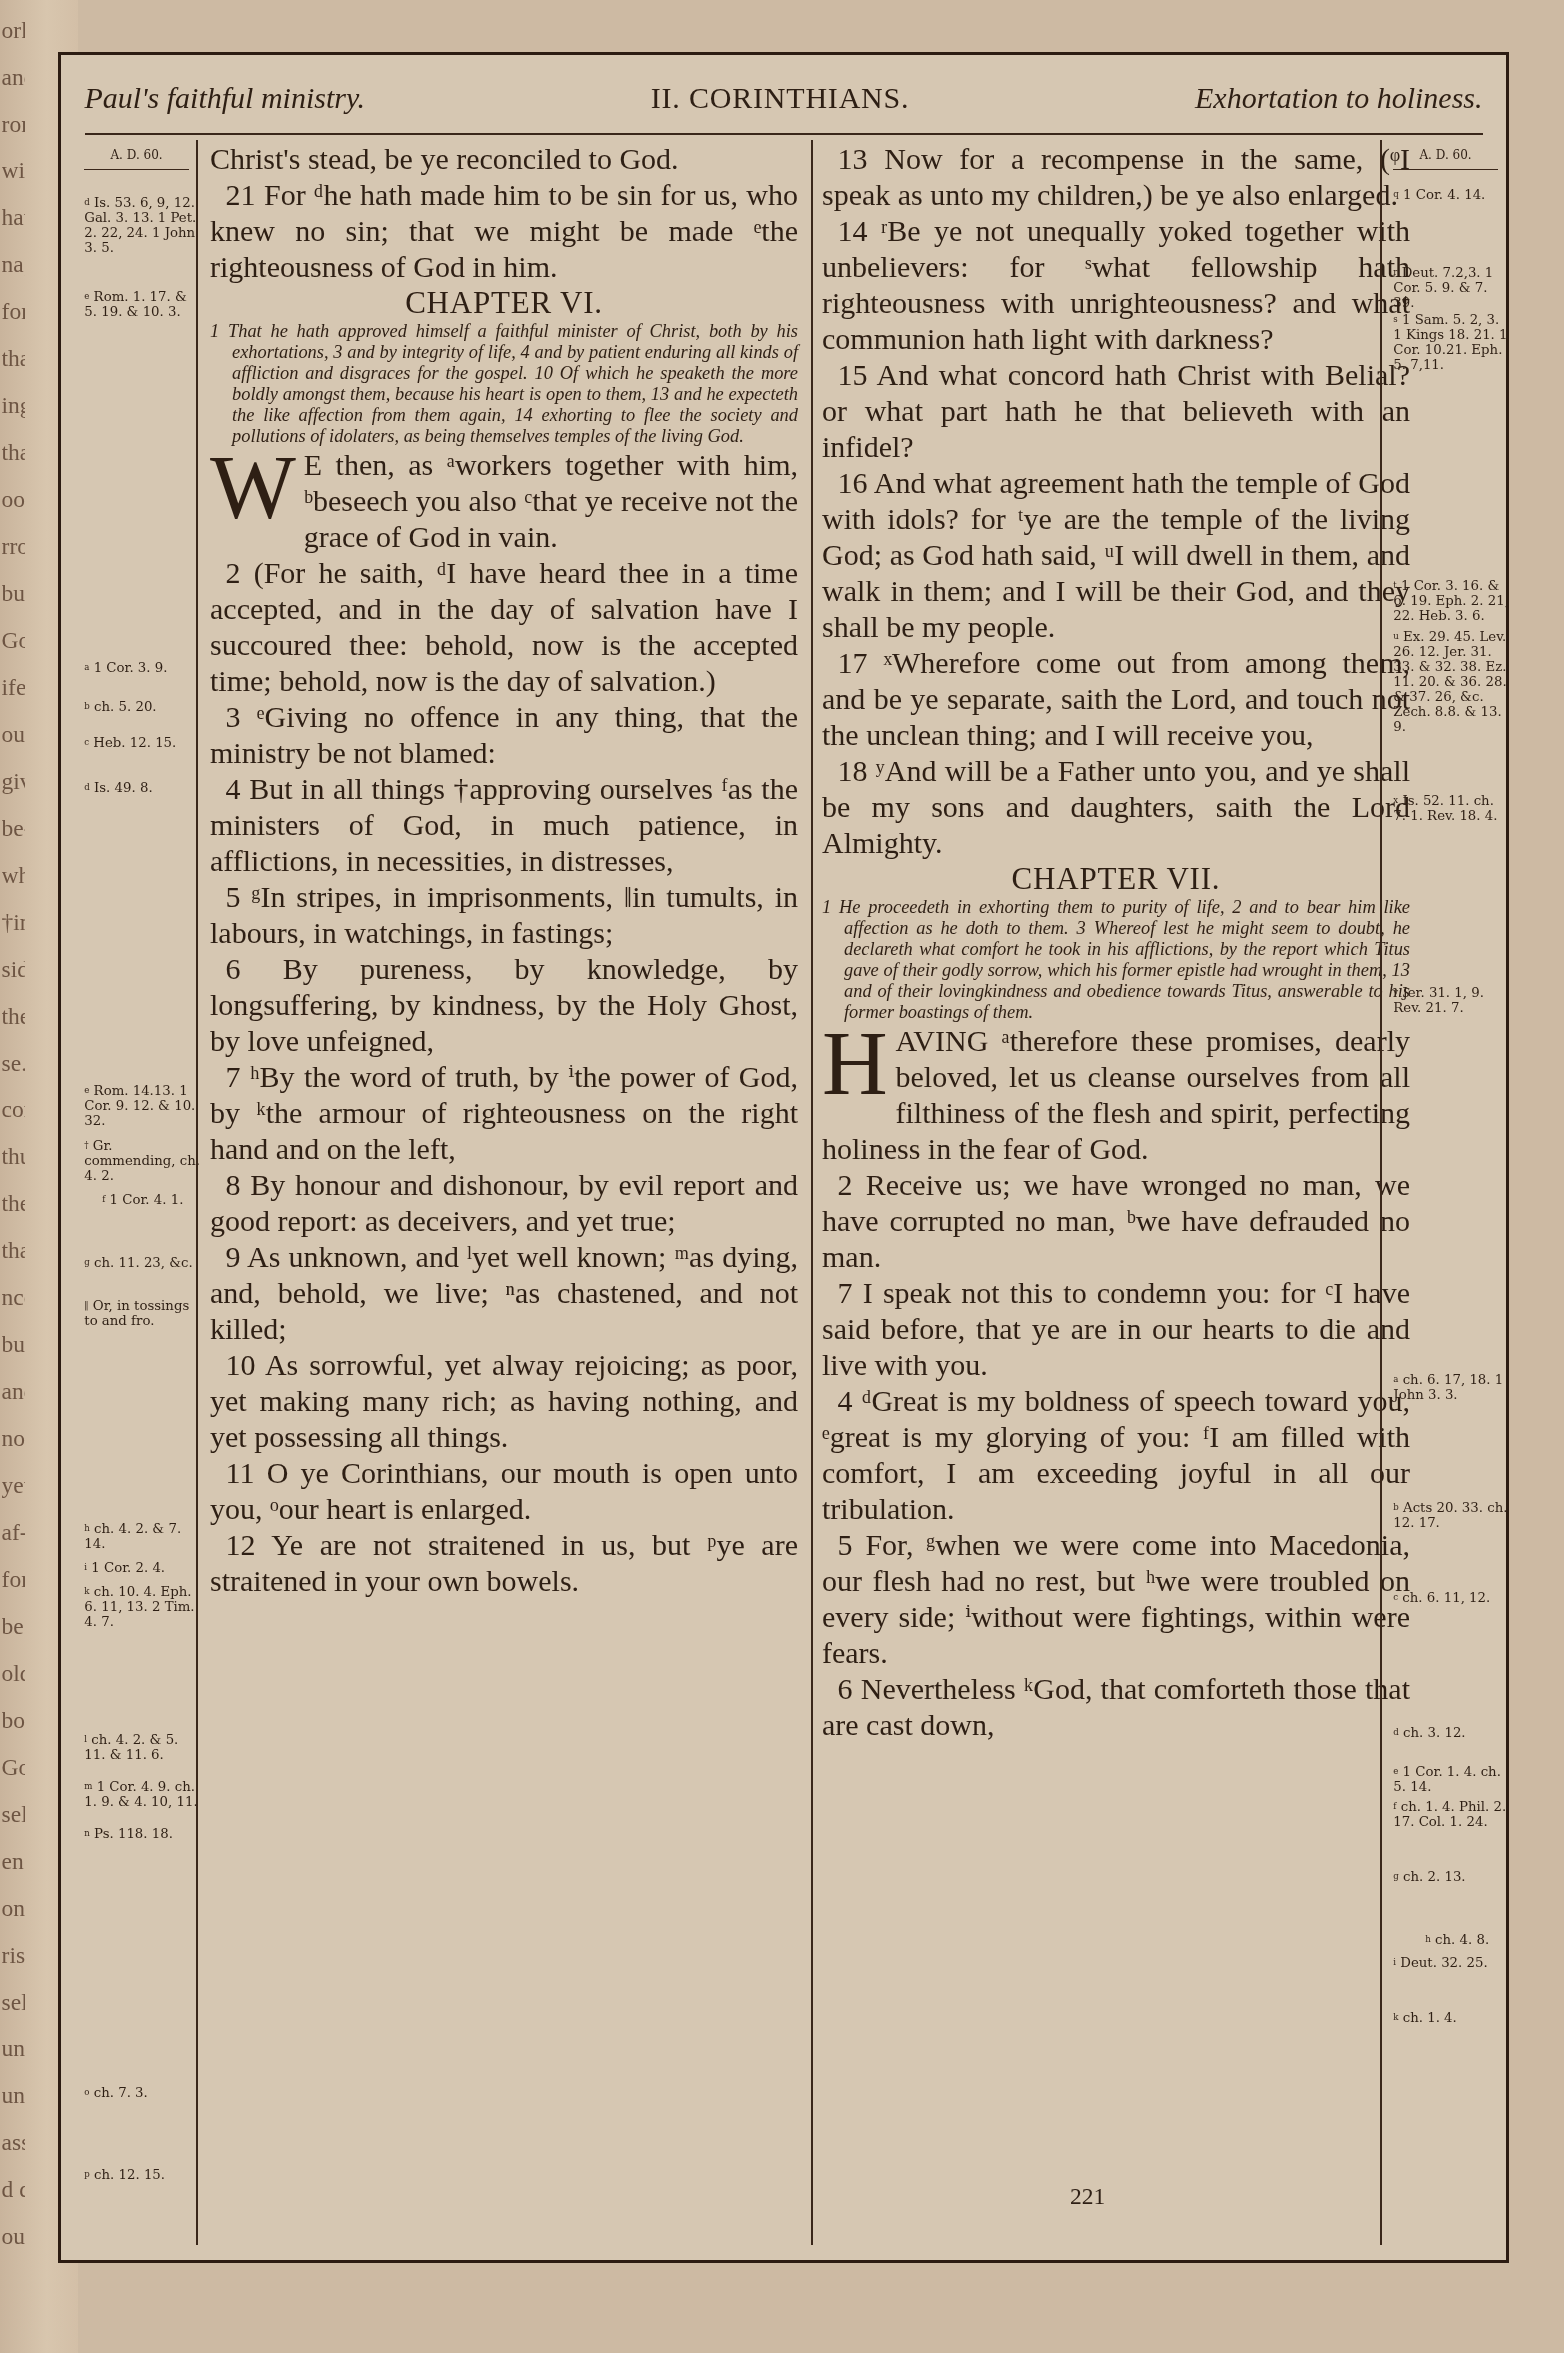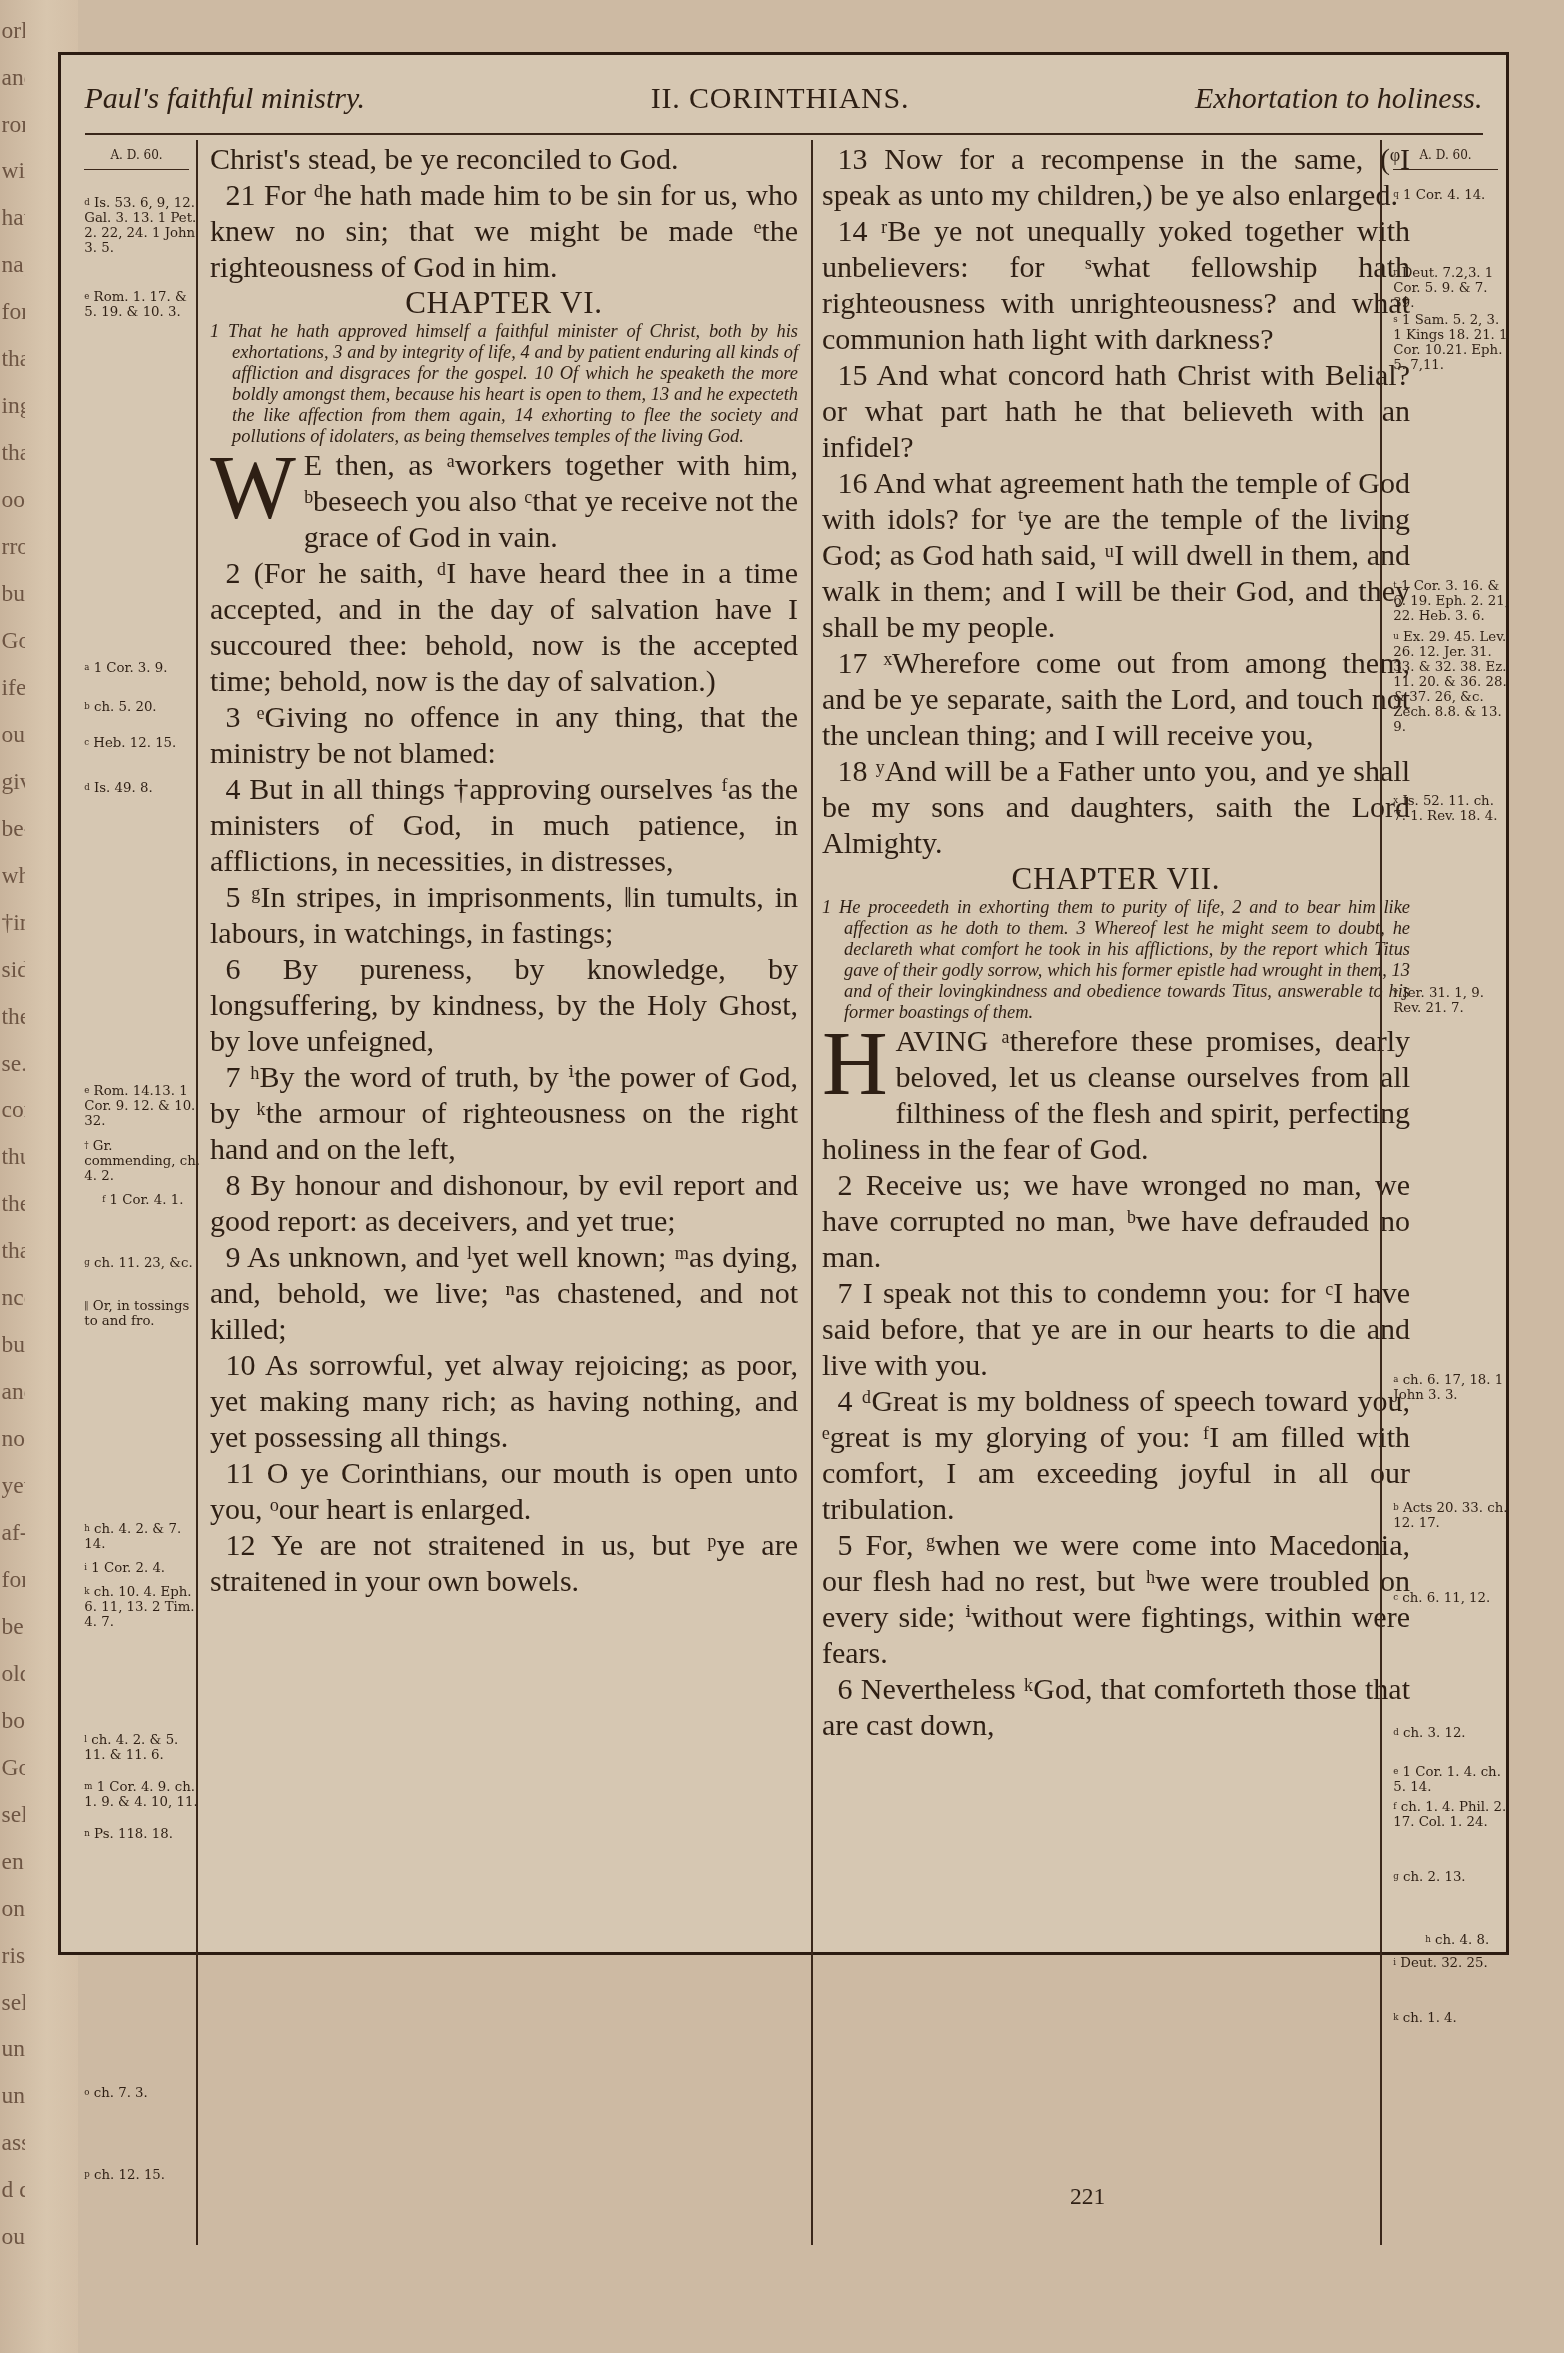--- a/index.html
+++ b/index.html
@@ -13,21 +13,21 @@
   .gutter {
     position: absolute; left: 0; top: 0; width: 78px; height: 2354px;
     background: linear-gradient(to right, #c9b49c 0%, #d8c6ae 60%, #d3bfa7 100%);
     overflow: hidden;
   }
   .gutter .ghost {
     position: absolute; left: 1.6px; width: 23.5px; font-size: 23.5px; line-height: 28px;
     color: #5d4433; opacity: 0.85; text-align: right; white-space: nowrap; overflow: hidden;
   }
   .page {
-    position: absolute; left: 58px; top: 52px; width: 1451px; height: 1903px;
+    position: absolute; left: 58px; top: 52px; width: 1451px; height: 2211px;
     background: #d6c7b2;
     border-left: 3.9px solid #2c1c12;
     border-right: 3.9px solid #2c1c12;
     border-top: 3.9px solid #2c1c12;
     border-bottom: 3.9px solid #2c1c12;
     box-sizing: border-box;
   }
   .header {
     position: absolute; left: 23.5px; right: 23.5px; top: 15.6px; height: 55px;
     display: flex; justify-content: space-between; align-items: center;

